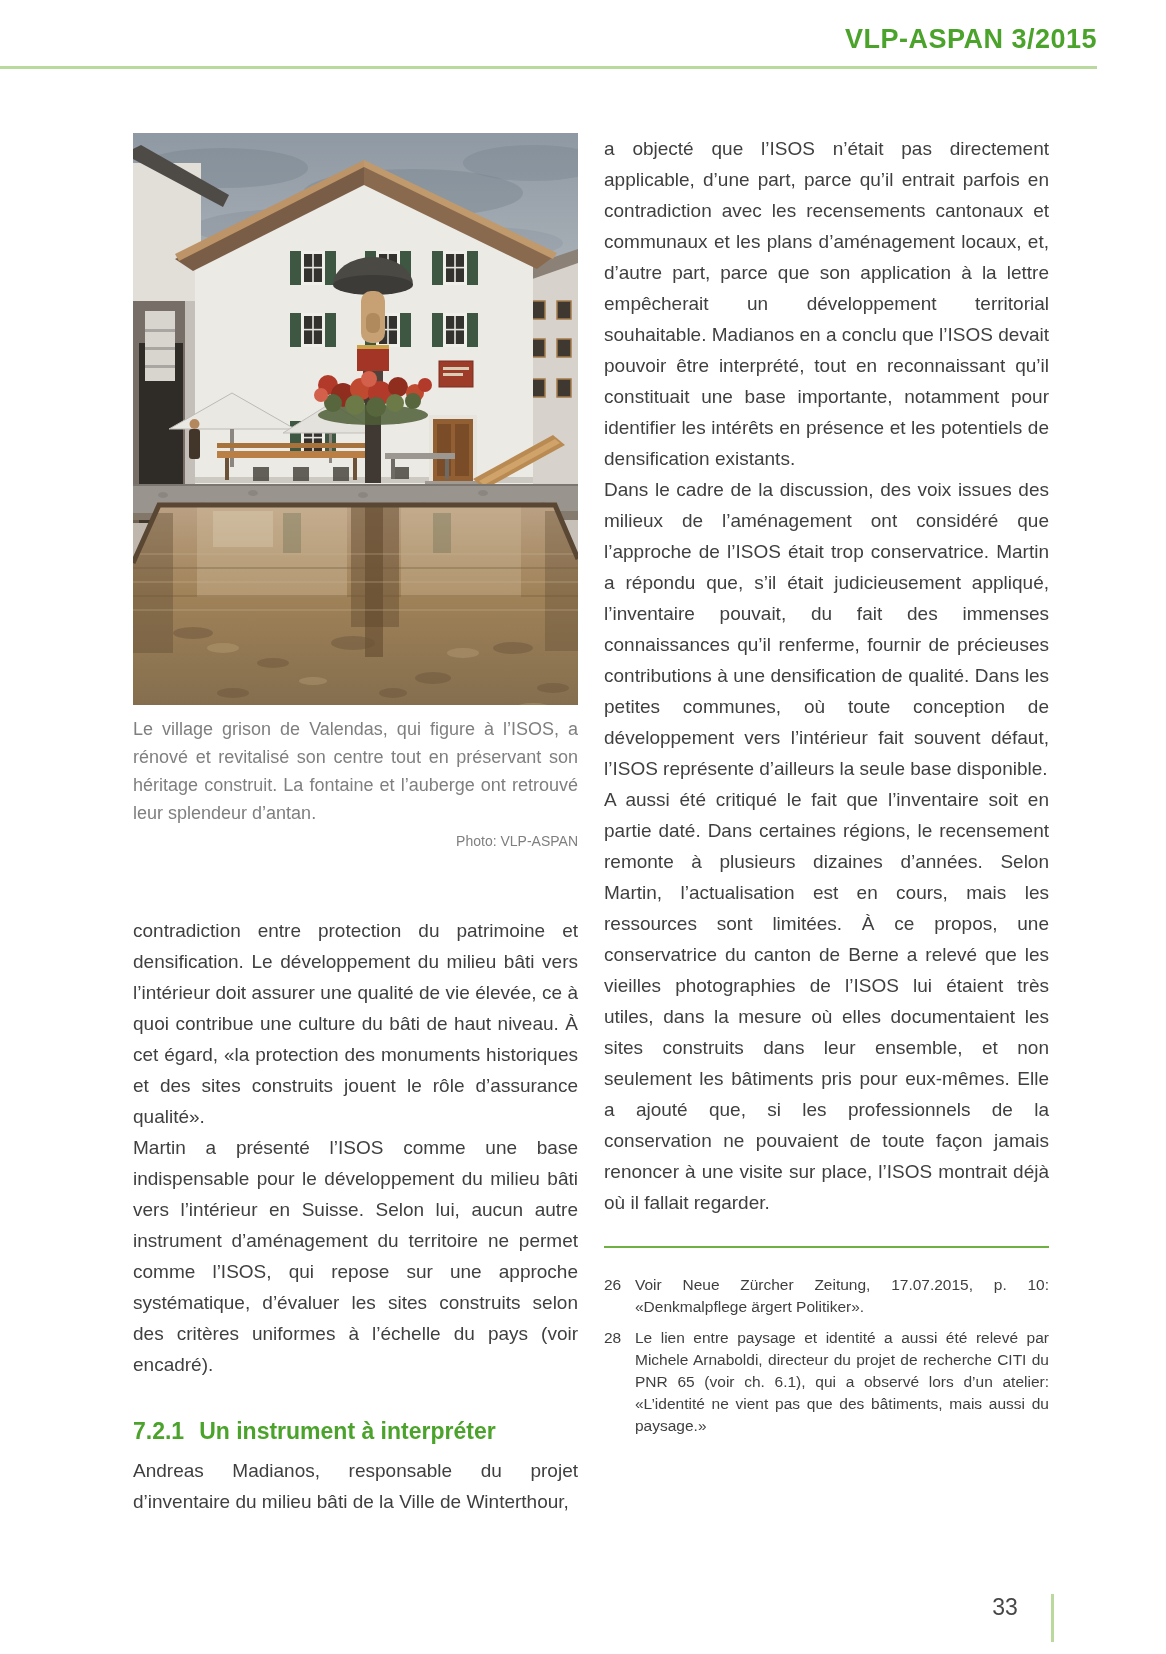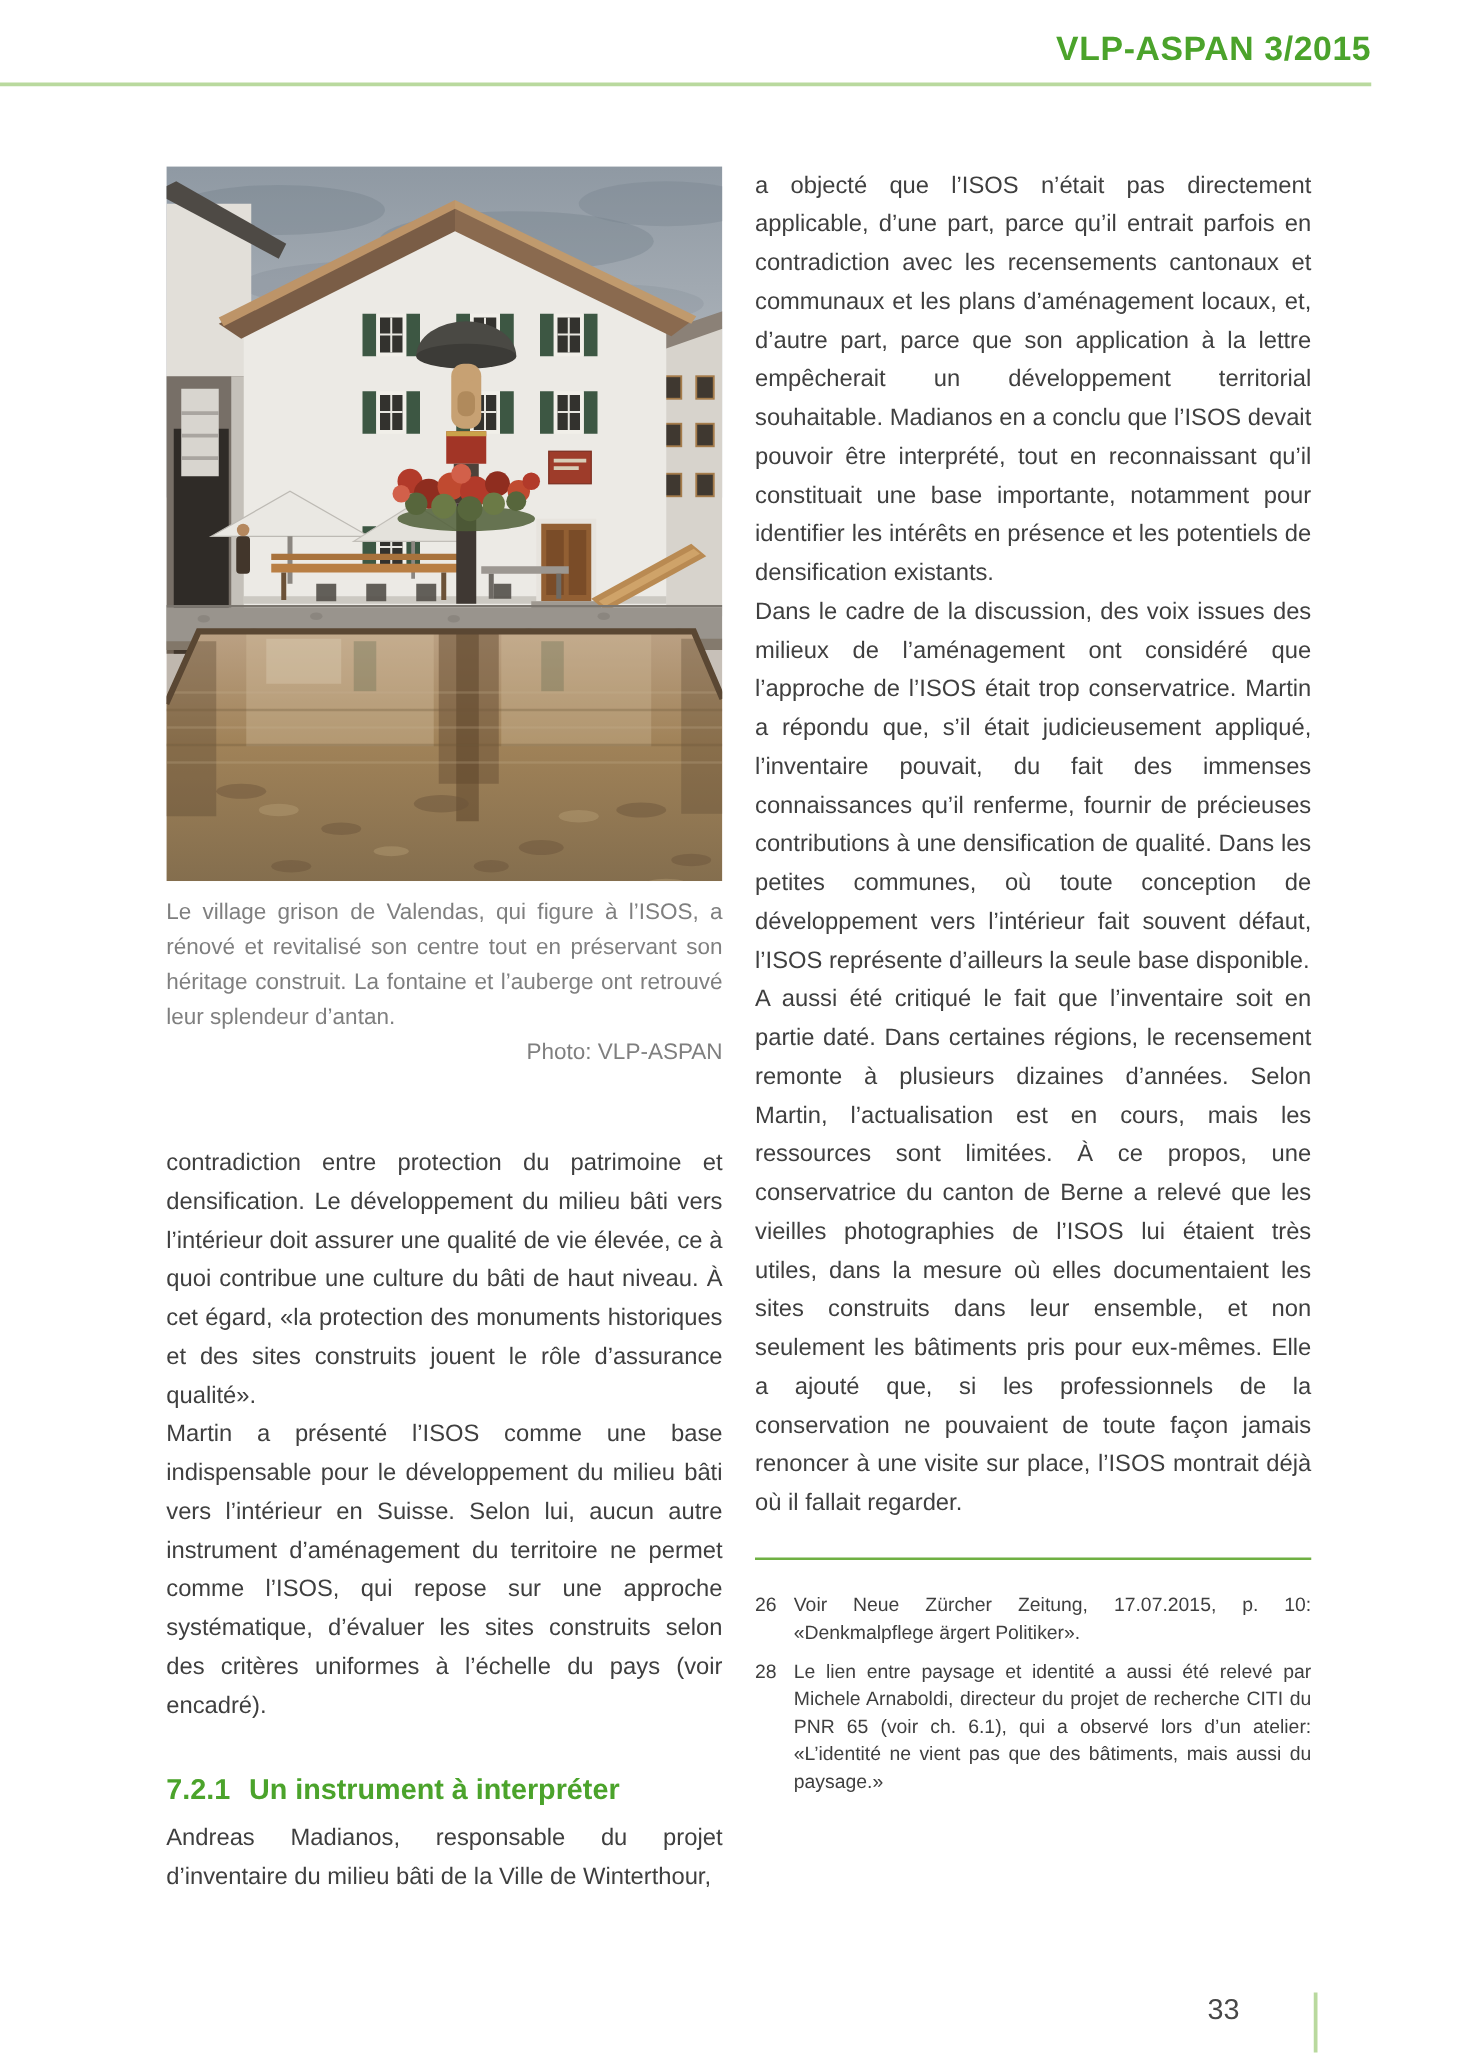--- a/index.html
+++ b/index.html
@@ -16,31 +16,31 @@
   }
   .header-title{
     position:absolute;top:24px;left:0;width:1097px;text-align:right;
     font-size:27px;font-weight:bold;color:var(--accent-green);letter-spacing:.5px;
   }
   .header-rule{position:absolute;top:66px;left:0;width:1097px;height:3px;background:var(--rule-light);}
   .col-left{position:absolute;left:133px;top:133px;width:445px;}
   .col-right{position:absolute;left:604px;top:133px;width:445px;}
   .photo-frame{width:445px;height:572px;overflow:hidden;}
   .caption{margin-top:10px;font-size:18px;line-height:28px;color:var(--caption-gray);text-align:justify;}
-  .credit{font-size:18px;line-height:28px;color:var(--caption-gray);text-align:right;}
+  .credit{font-size:14px;line-height:28px;color:var(--caption-gray);text-align:right;}
   .body-block{margin-top:60px;}
   .body-block p, .col-right p{margin:0;font-size:19px;line-height:31px;text-align:justify;color:var(--body-text);}
   .section-heading{margin-top:38px;margin-bottom:10px;font-size:23px;font-weight:bold;color:var(--accent-green);}
   .section-heading .num{margin-right:15px;}
   .fn-rule{margin-top:28px;width:445px;height:2px;background:var(--rule-footnote);}
   .footnotes{margin-top:26px;}
   .footnote{display:flex;margin-bottom:9px;font-size:15.5px;line-height:22px;color:var(--body-text);}
   .fn-num{flex:none;width:31px;}
   .fn-text{flex:1;text-align:justify;}
-  .page-num{position:absolute;top:1594px;left:966px;width:78px;text-align:left;font-size:23px;color:#474747;}
+  .page-num{position:absolute;top:1594px;left:966px;width:78px;text-align:center;font-size:23px;color:#474747;}
   .page-num-rule{position:absolute;top:1594px;left:1051px;width:3px;height:48px;background:var(--rule-light);}
 </style>
 </head>
 <body>
 
 <div class="page">
 
   <div class="header-title">VLP-ASPAN 3/2015</div>
   <div class="header-rule"></div>
 

